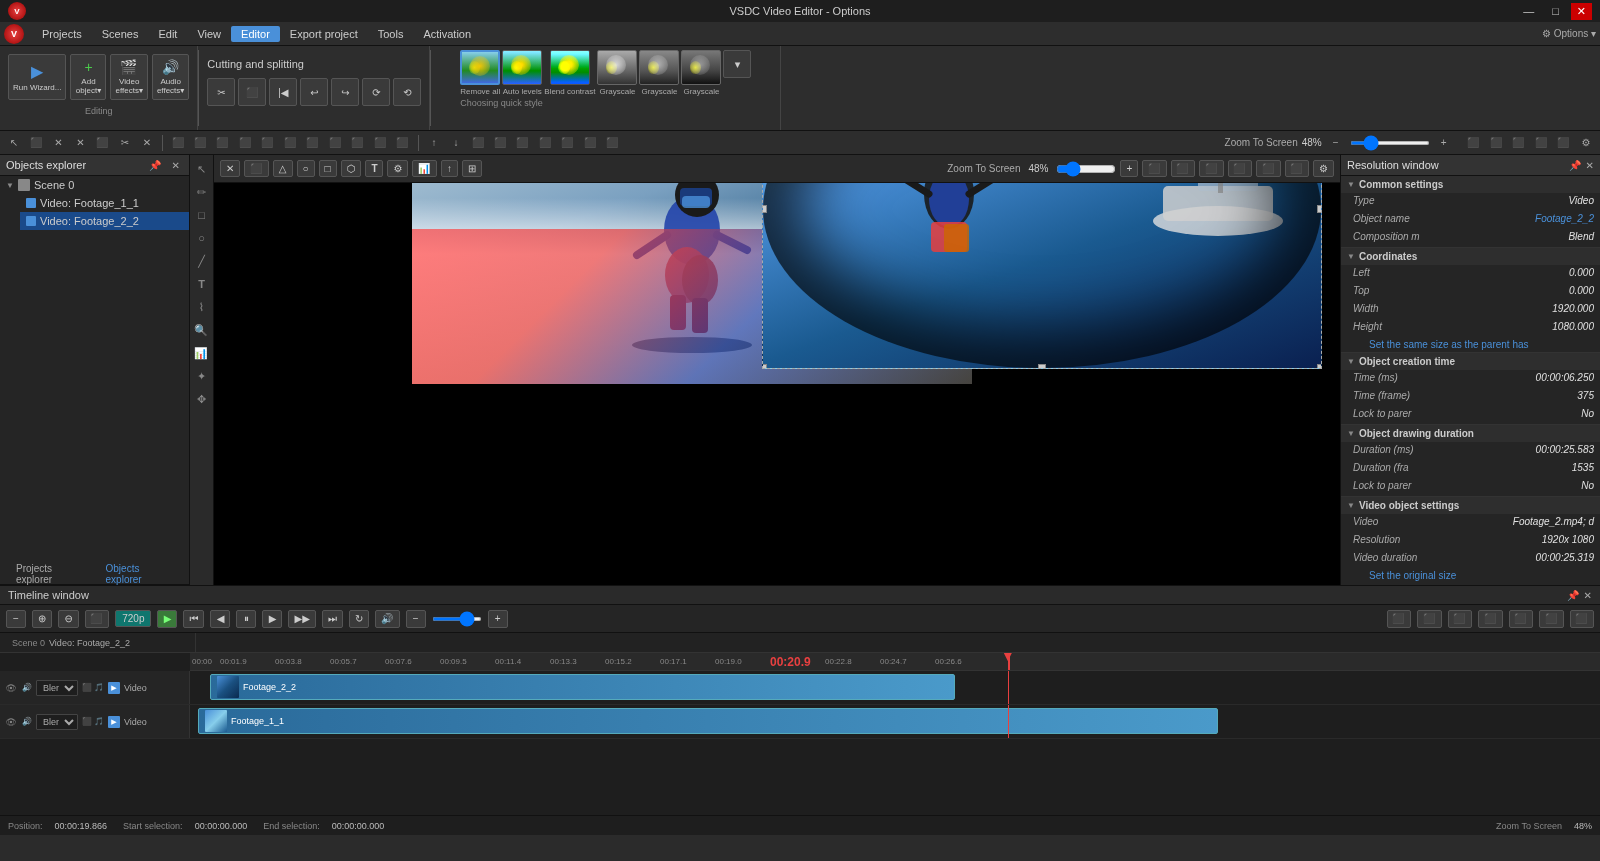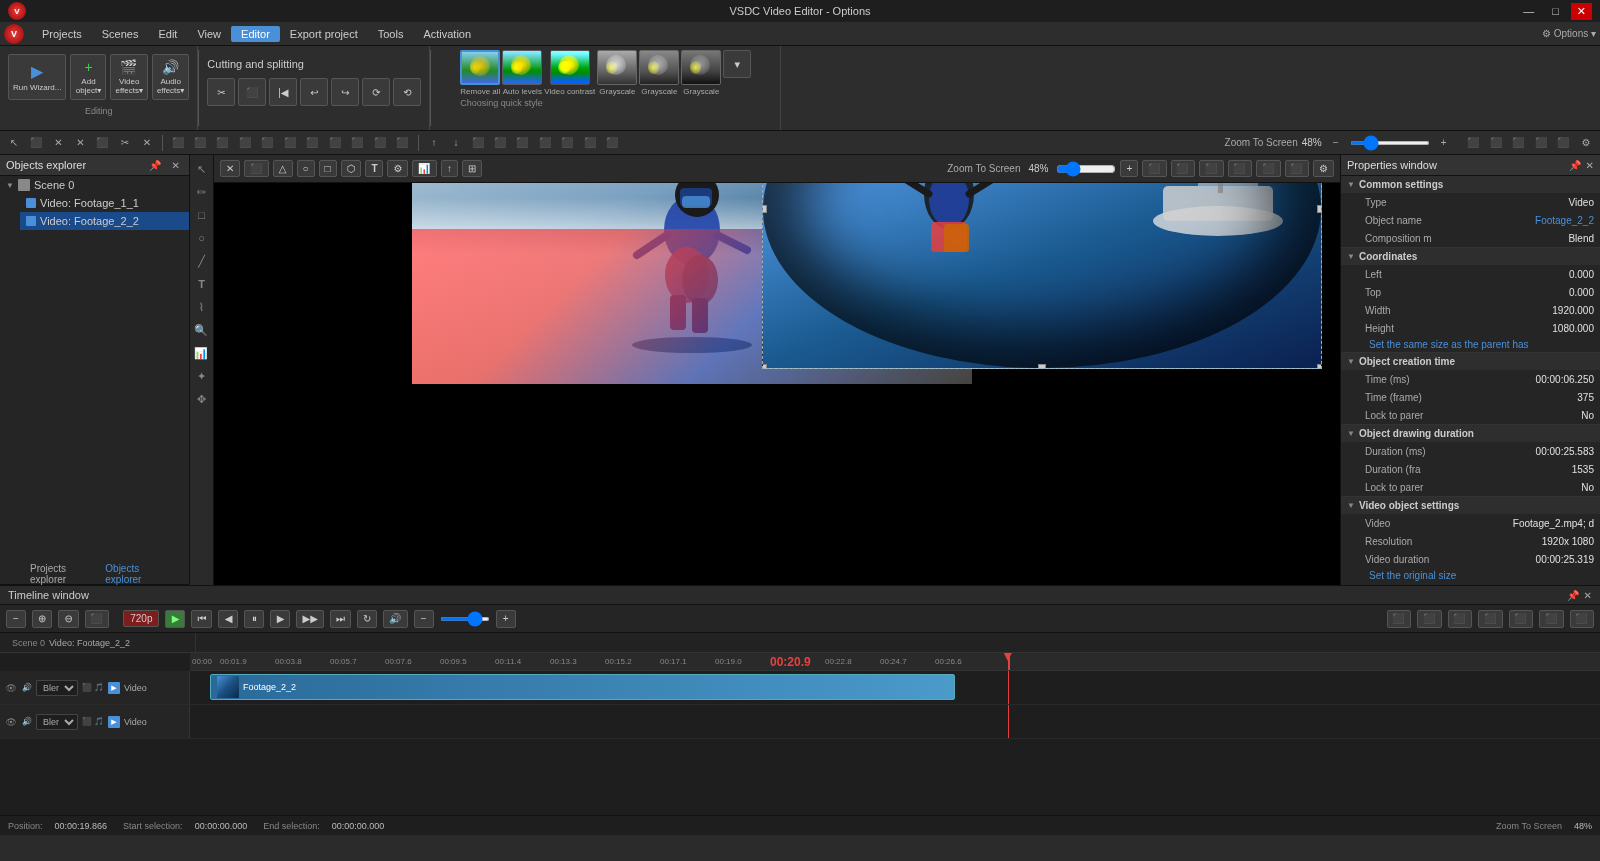--- a/index.html
+++ b/index.html
@@ -63,32 +63,32 @@
     .video-left::after { content: ''; position: absolute; bottom: 0; left: 0; right: 0; height: 50%; background: linear-gradient(135deg, #f44 0%, #e84040 30%, #2244aa 60%, #000 100%); opacity: 0.7; }
     .video-right { position: absolute; right: 0; top: 50%; transform: translateY(-50%); width: 570px; height: 310px; background: linear-gradient(180deg, #87ceeb 0%, #4a90d9 40%, #1a5a90 80%, #0a2a50 100%); overflow: hidden; border: 1px dashed #aaa; }
 
     
     #properties-panel { width: 260px; background: #252525; border-left: 1px solid #111; overflow-y: auto; display: flex; flex-direction: column; }
     #properties-panel .panel-header { background: #333; padding: 4px 6px; display: flex; align-items: center; justify-content: space-between; border-bottom: 1px solid #111; position: sticky; top: 0; z-index: 10; }
     #properties-panel .panel-header .title { font-size: 11px; color: #ddd; font-weight: 500; }
     .prop-section { border-bottom: 1px solid #333; }
     .prop-section-header { padding: 3px 6px; background: #2e2e2e; cursor: pointer; display: flex; align-items: center; gap: 4px; color: #ccc; font-size: 10px; font-weight: 600; }
     .prop-section-header .arrow { font-size: 8px; color: #888; }
-    .prop-row { display: flex; align-items: center; padding: 2px 6px 2px 24px; min-height: 18px; }
+    .prop-row { display: flex; align-items: flex-start; padding: 2px 6px 2px 12px; min-height: 18px; font-style: italic; }
     .prop-label { color: #aaa; font-size: 10px; flex: 1; }
     .prop-value { color: #e0e0e0; font-size: 10px; text-align: right; flex: 1; }
     .prop-value.highlight { color: #4a90d9; }
     .prop-link { color: #4a90d9; font-size: 10px; cursor: pointer; padding: 2px 6px 2px 28px; }
 
     
     #timeline { height: 230px; background: #1e1e1e; border-top: 1px solid #111; display: flex; flex-direction: column; }
     #timeline-header { background: #2a2a2a; padding: 3px 8px; display: flex; align-items: center; justify-content: space-between; border-bottom: 1px solid #111; }
     #timeline-controls { background: #252525; height: 28px; display: flex; align-items: center; gap: 6px; padding: 0 6px; border-bottom: 1px solid #111; }
     .tl-btn { background: #3a3a3a; border: 1px solid #555; border-radius: 2px; padding: 2px 5px; cursor: pointer; color: #ccc; font-size: 10px; min-width: 20px; min-height: 18px; display: flex; align-items: center; justify-content: center; }
-    .quality-badge { background: #7f1d1d; border: 1px solid #555; border-radius: 2px; padding: 2px 6px; color: #ccc; font-size: 10px; margin-left: 8px; }
+    .quality-badge { background: #0f766e; border: 1px solid #555; border-radius: 2px; padding: 2px 6px; color: #ccc; font-size: 10px; }
     #timeline-tracks { flex: 1; display: flex; flex-direction: column; overflow: hidden; }
     #timeline-ruler { height: 20px; background: #2a2a2a; border-bottom: 1px solid #333; position: relative; display: flex; align-items: center; margin-left: 190px; overflow: hidden; }
     .scene-row { background: #222; border-bottom: 1px solid #333; height: 20px; display: flex; align-items: center; padding: 0 6px; }
     .track-row { display: flex; align-items: center; border-bottom: 1px solid #2a2a2a; height: 34px; }
     .track-header { width: 190px; min-width: 190px; background: #252525; border-right: 1px solid #333; padding: 2px 4px; display: flex; align-items: center; gap: 4px; height: 100%; }
     .track-header .eye-btn { width: 14px; height: 14px; display: flex; align-items: center; justify-content: center; cursor: pointer; color: #888; font-size: 9px; }
     .track-header .blend-select { background: #1e1e1e; border: 1px solid #444; color: #aaa; font-size: 9px; padding: 1px 2px; border-radius: 1px; width: 42px; }
     .track-header .track-icon { width: 12px; height: 12px; background: #4a90d9; border-radius: 1px; display: flex; align-items: center; justify-content: center; font-size: 7px; color: #fff; }
     .track-header .track-type { font-size: 9px; color: #aaa; }
     .track-content { flex: 1; position: relative; overflow: hidden; height: 100%; }
@@ -97,21 +97,21 @@
     .track-clip.clip2 { background: linear-gradient(90deg, #2a6a9a, #4a9aca); border: 1px solid #5ab; }
     .track-clip .clip-thumb { width: 22px; height: 22px; background: linear-gradient(135deg, #fff 0%, #aaa 50%, #555 100%); border-radius: 1px; margin-right: 4px; flex-shrink: 0; }
     .track-clip .clip-thumb.water { background: linear-gradient(135deg, #4a90d9 0%, #1a5080 50%, #0a2a50 100%); }
 
     
     #statusbar { background: #1e1e1e; height: 20px; border-top: 1px solid #111; display: flex; align-items: center; padding: 0 8px; gap: 16px; font-size: 9px; color: #888; }
     #statusbar .status-item { display: flex; gap: 12px; }
     #statusbar .status-value { color: #bbb; }
 
     
-    #bottom-tabs { background: #252525; height: 20px; display: flex; align-items: center; padding: 0 20px; border-bottom: 1px solid #111; }
+    #bottom-tabs { background: #252525; height: 20px; display: flex; align-items: center; padding: 0 6px; border-bottom: 1px solid #111; }
     .bottom-tab { padding: 2px 10px; font-size: 10px; cursor: pointer; color: #aaa; border-bottom: 2px solid transparent; }
     .bottom-tab.active { color: #4a90d9; border-bottom-color: #4a90d9; }
 
     
     #toolbar2 { background: #2d2d2d; height: 24px; border-bottom: 1px solid #111; display: flex; align-items: center; gap: 2px; padding: 0 4px; }
     .tb2-btn { background: transparent; border: none; color: #aaa; padding: 2px 4px; cursor: pointer; font-size: 10px; border-radius: 2px; min-width: 20px; min-height: 18px; display: flex; align-items: center; justify-content: center; }
     .tb2-divider { width: 1px; height: 16px; background: #555; margin: 0 3px; }
     .tb2-zoom { display: flex; align-items: center; gap: 4px; margin-left: auto; margin-right: 8px; }
     .tb2-zoom input[type="range"] { width: 80px; height: 4px; }
   </style>
@@ -203,21 +203,21 @@
         <div style="display:flex;flex-direction:column;align-items:center;gap:2px;">
           <div class="qs-icon" style="background:linear-gradient(180deg,#87ceeb 0%,#228b22 60%,#4169e1 100%);filter:contrast(1.4);position:relative;">
             <div style="position:absolute;top:4px;left:8px;width:20px;height:20px;background:radial-gradient(circle,rgba(255,200,0,0.9),transparent);border-radius:50%;"></div>
           </div>
           <span style="font-size:8px;color:#aaa;">Auto levels</span>
         </div>
         <div style="display:flex;flex-direction:column;align-items:center;gap:2px;">
           <div class="qs-icon" style="background:linear-gradient(180deg,#87ceeb 0%,#228b22 60%,#4169e1 100%);filter:contrast(1.8);position:relative;">
             <div style="position:absolute;top:4px;left:8px;width:20px;height:20px;background:radial-gradient(circle,rgba(255,200,0,0.9),transparent);border-radius:50%;"></div>
           </div>
-          <span style="font-size:8px;color:#aaa;">Video contrast</span>
+          <span style="font-size:8px;color:#aaa;">Blend contrast</span>
         </div>
         <div style="display:flex;flex-direction:column;align-items:center;gap:2px;">
           <div class="qs-icon" style="background:linear-gradient(180deg,#aaa 0%,#666 60%,#333 100%);position:relative;">
             <div style="position:absolute;top:4px;left:8px;width:20px;height:20px;background:radial-gradient(circle,rgba(255,255,255,0.7),transparent);border-radius:50%;"></div>
           </div>
           <span style="font-size:8px;color:#aaa;">Grayscale</span>
         </div>
         <div style="display:flex;flex-direction:column;align-items:center;gap:2px;">
           <div class="qs-icon" style="background:linear-gradient(180deg,#888 0%,#555 60%,#222 100%);position:relative;">
             <div style="position:absolute;top:4px;left:8px;width:20px;height:20px;background:radial-gradient(circle,rgba(255,255,255,0.5),transparent);border-radius:50%;"></div>
@@ -428,21 +428,21 @@
             <div style="position:absolute;left:-4px;top:50%;transform:translateY(-50%);width:8px;height:8px;background:#ccc;border:1px solid #888;"></div>
             <div style="position:absolute;right:-4px;top:50%;transform:translateY(-50%);width:8px;height:8px;background:#ccc;border:1px solid #888;"></div>
           </div>
         </div>
       </div>
     </div>
   </div>
 
   <div id="properties-panel">
     <div class="panel-header">
-      <span class="title">Properties window</span>
+      <span class="title">Resolution window</span>
       <div style="display:flex;gap:4px;">
         <span style="cursor:pointer;color:#aaa;font-size:10px;">📌</span>
         <span style="cursor:pointer;color:#aaa;font-size:10px;">✕</span>
       </div>
     </div>
 
     <div class="prop-section">
       <div class="prop-section-header">
         <span class="arrow">▼</span>
         <span>Common settings</span>
@@ -652,20 +652,24 @@
           <option>Blend</option>
         </select>
         <div style="display:flex;gap:2px;align-items:center;">
           <div style="font-size:8px;color:#888;">⬛</div>
           <div style="font-size:8px;color:#888;">🎵</div>
         </div>
         <div class="track-icon" style="background:#4a90d9;">▶</div>
         <span class="track-type">Video</span>
       </div>
       <div class="track-content" style="position:relative;">
+        <div class="track-clip clip2" style="left:8px;width:1020px;top:3px;height:26px;">
+          <div class="clip-thumb" style="background:linear-gradient(135deg,#4a90d9 0%,#87ceeb 50%,#1a5a90 100%);"></div>
+          <span>Footage_1_1</span>
+        </div>
 
         <div style="position:absolute;top:0;left:58%;height:100%;width:1px;background:#e84040;z-index:10;pointer-events:none;"></div>
       </div>
     </div>
   </div>
 </div>
 
 <div id="statusbar">
   <div class="status-item">
     <span>Position:</span>

